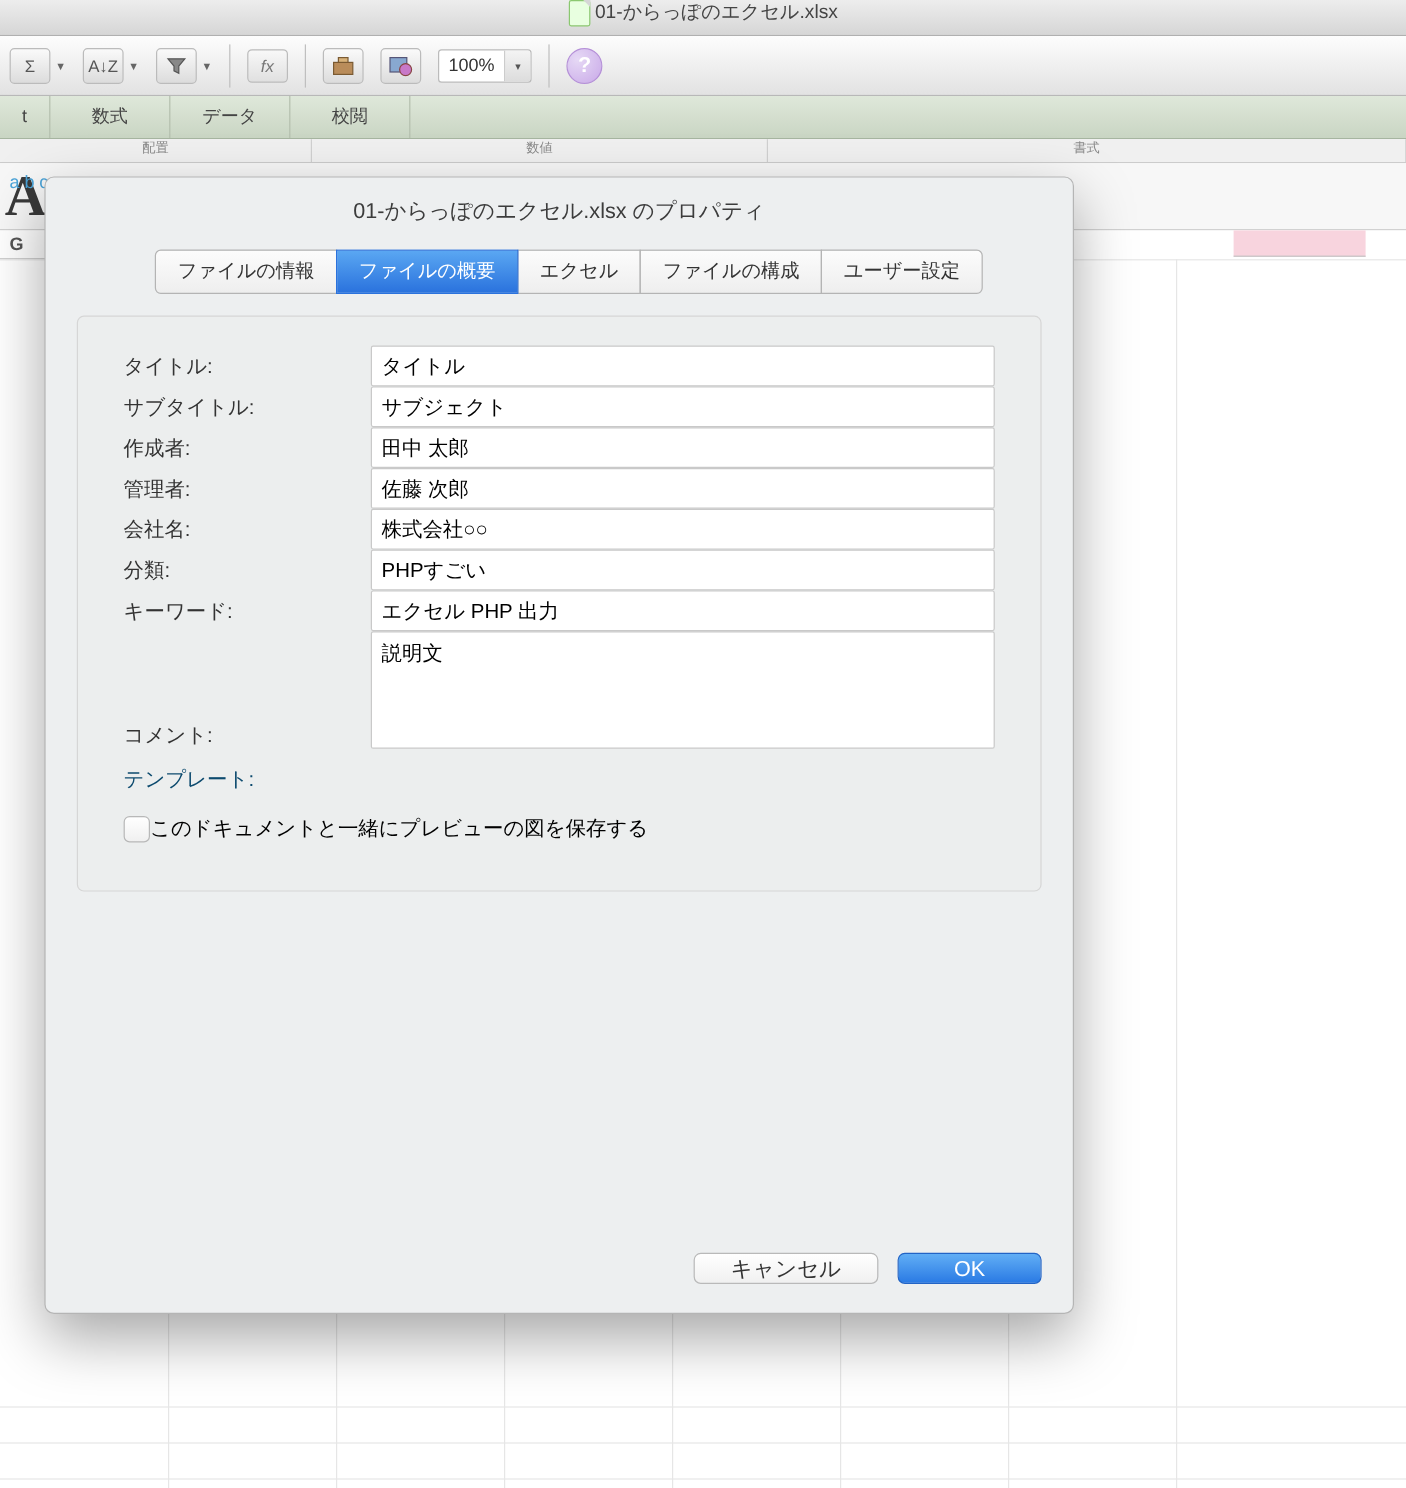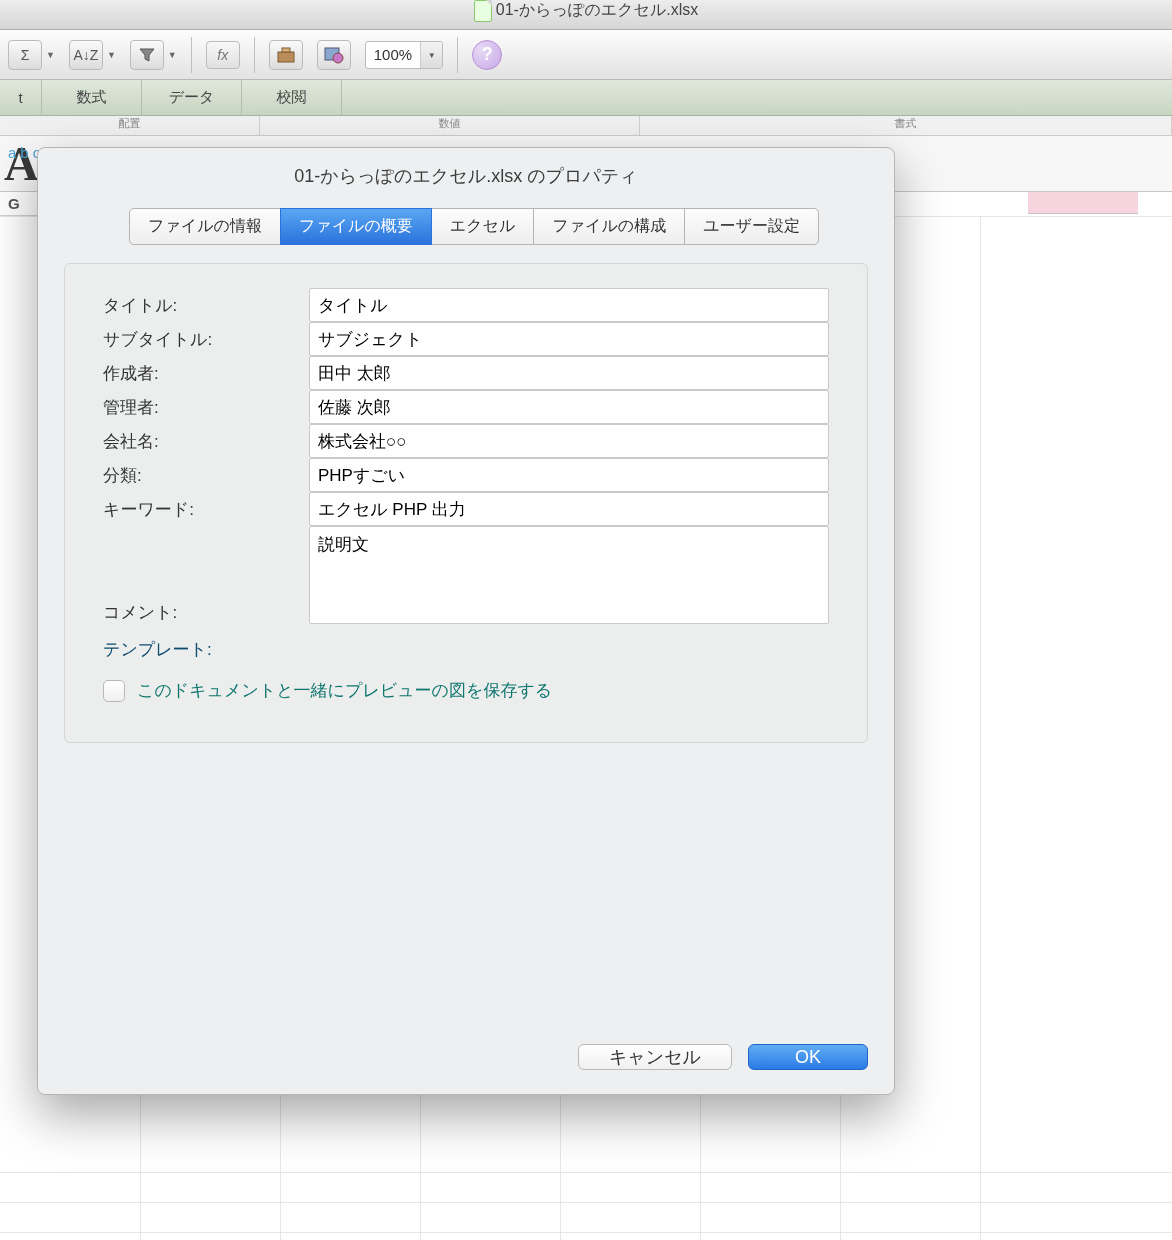--- a/index.html
+++ b/index.html
@@ -178,21 +178,21 @@
       border:1px solid #c9c9c9;
       background:#fff;
       font-size:17px;
       padding: 6px 8px;
       border-radius:2px;
       font-family:inherit;
     }
     .form-row textarea{height:98px;resize:none;}
     .template-label{color:#0c4a6e;font-size:17px;margin:14px 0 18px;}
     .checkbox-row{
-      display:flex; align-items:center; gap:12px; font-size:17px;color:#0f766e;
+      display:flex; align-items:center; font-size:17px;color:#000000;
     }
     .chk{
       width:22px;height:22px;border:1px solid #b8b8b8;
       border-radius:5px;
       background:linear-gradient(#fff,#f0f0f0);
     }
 
     .dialog-buttons{
       position:absolute; bottom:24px; right:26px;
       display:flex; gap:16px;

